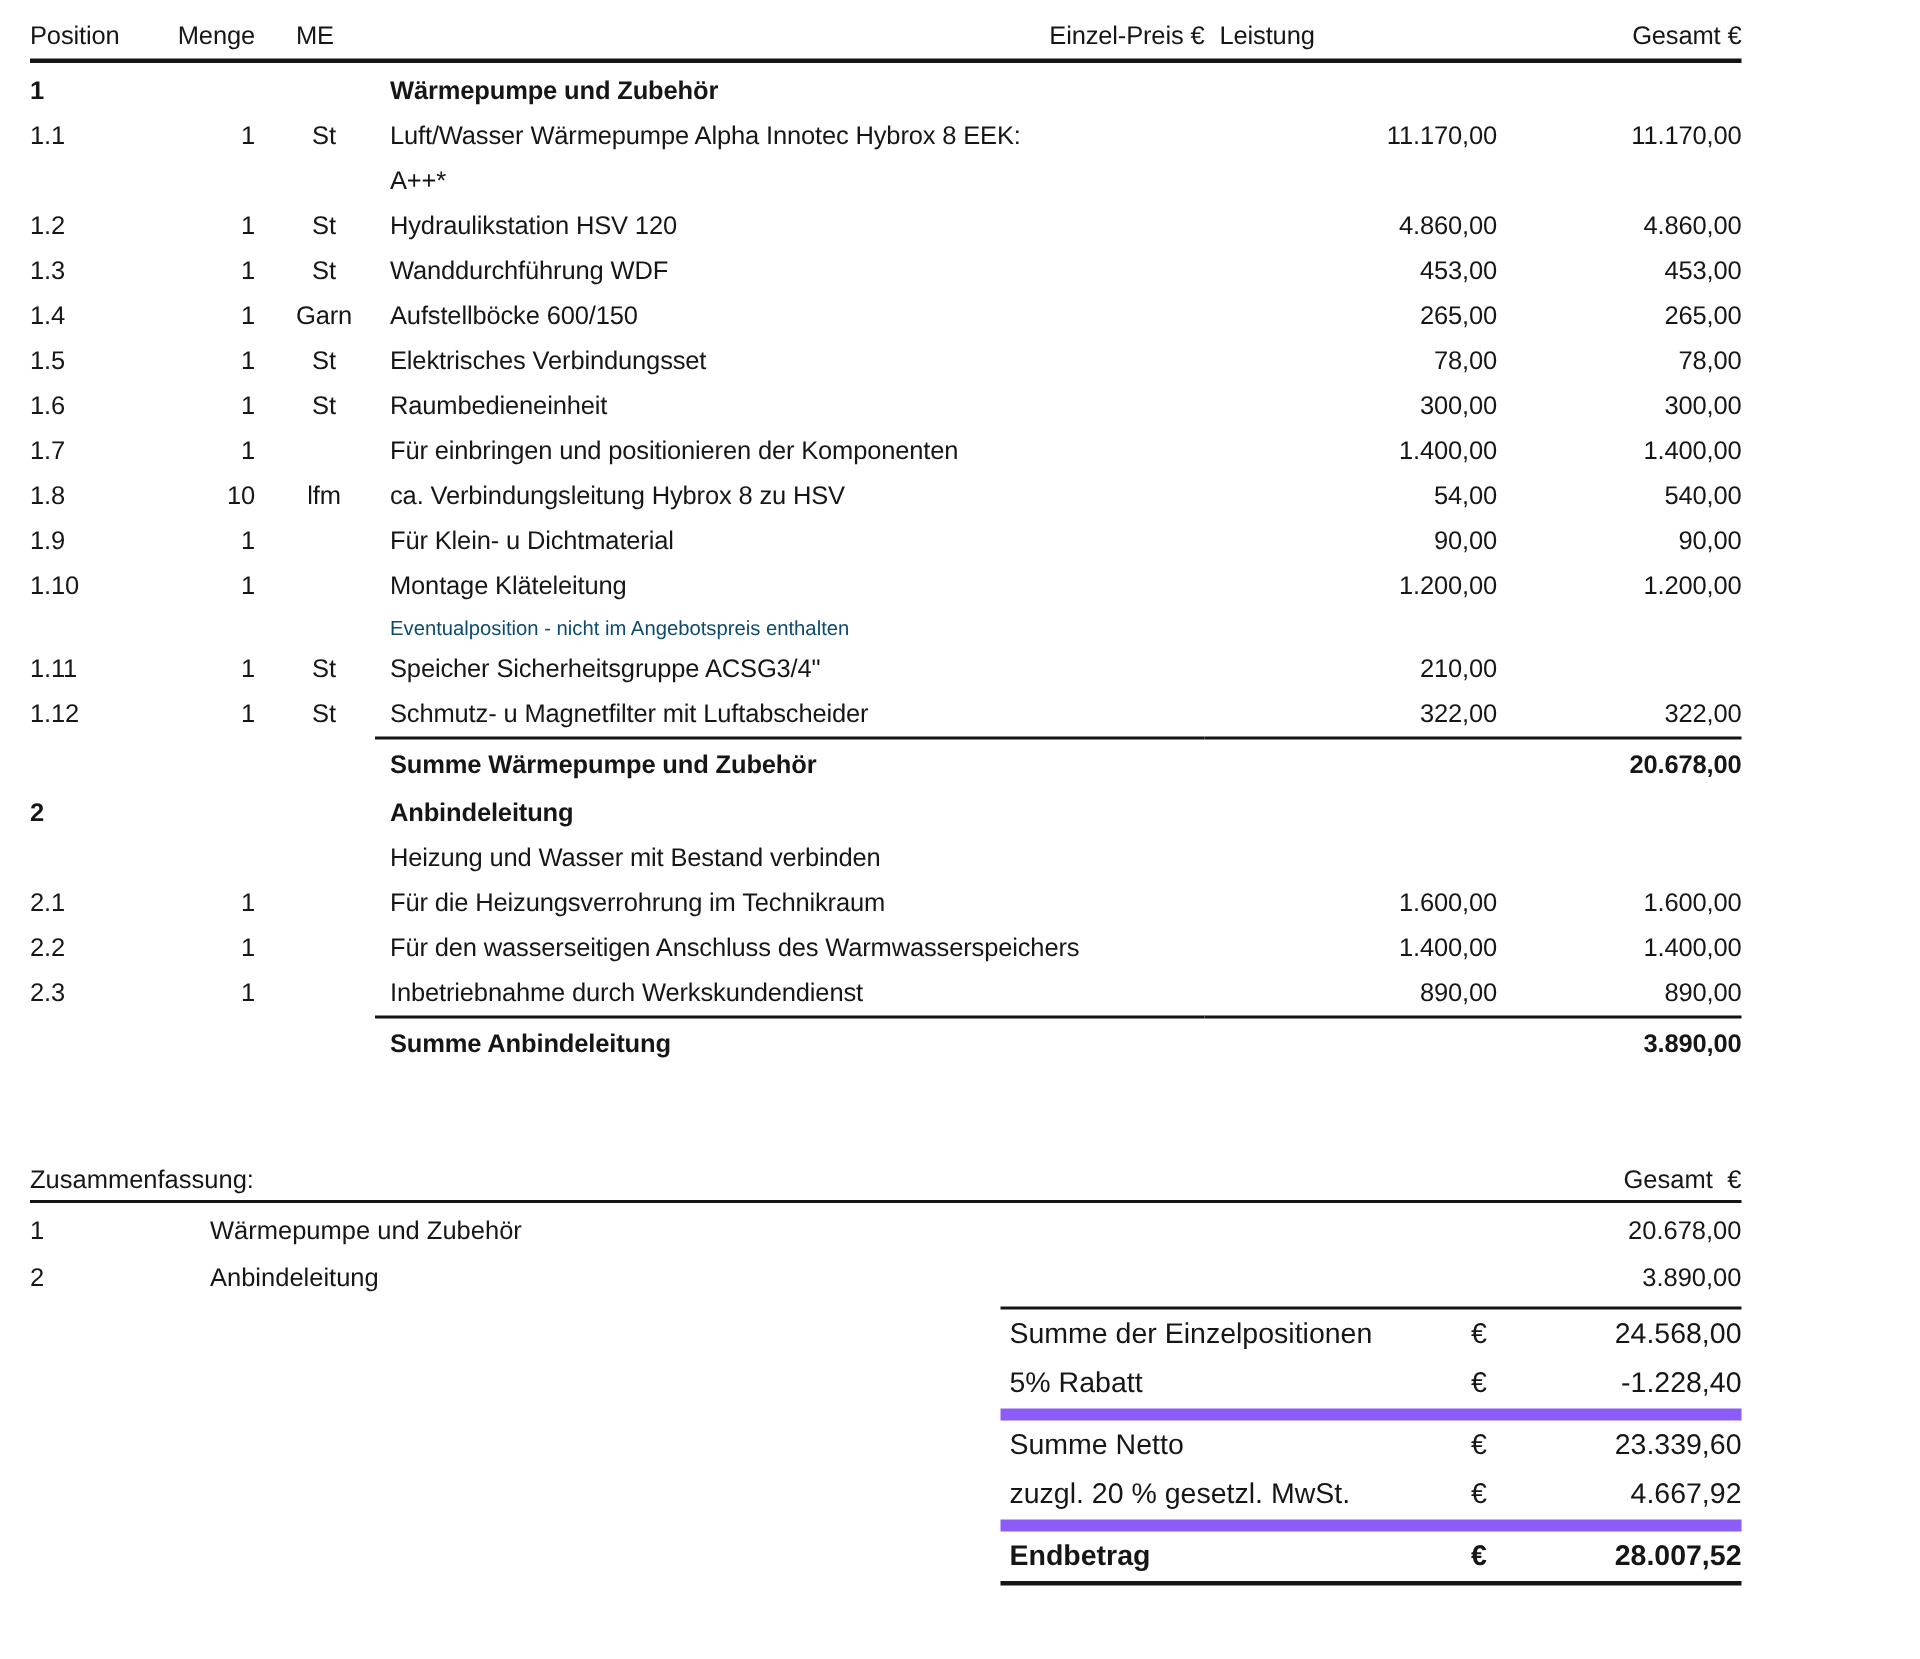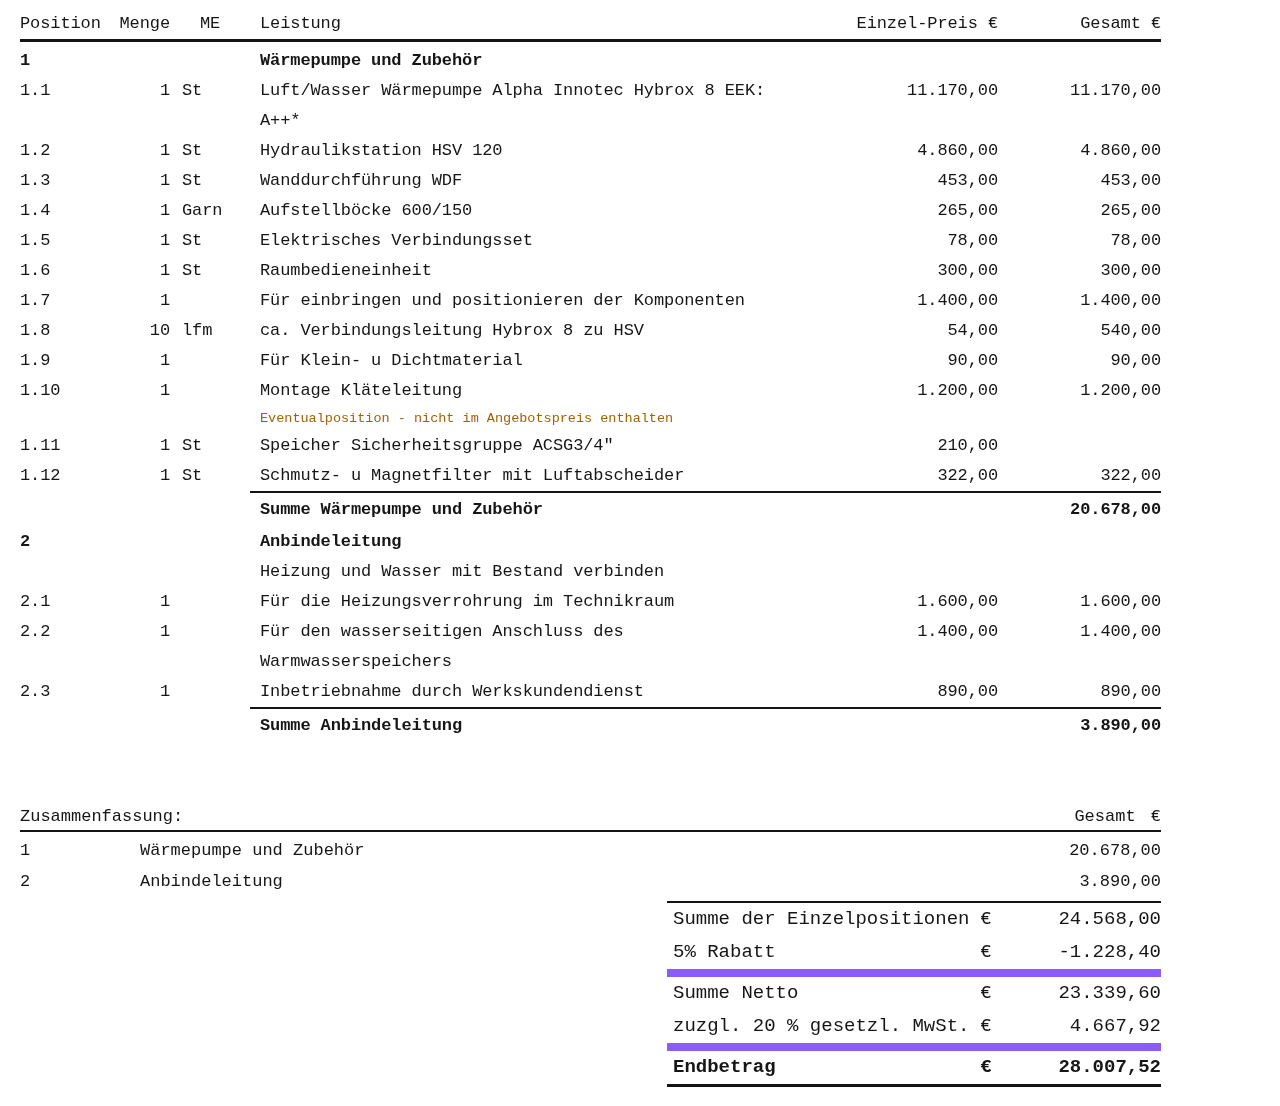--- a/index.html
+++ b/index.html
@@ -10,36 +10,35 @@
     color: #161616;
   }
   .page {
     position: relative;
     width: 1188px;
     height: 1106px;
     box-sizing: border-box;
     padding: 8px 27px 0 20px;
     background: #ffffff;
     overflow: hidden;
-    font-family: Liberation Mono, monospace;
   }
 
   
   .grid-row {
     display: grid;
     grid-template-columns: 95px 55px 80px 1fr 195px 163px;
   }
   .c {
     font-size: 17px;
     line-height: 30px;
     letter-spacing: -0.1px;
     white-space: normal;
   }
   .c-menge  { text-align: right; }
-  .c-me     { padding-left: 12px; }
+  .c-me     { padding-left: 12px; text-align: center; }
   .c-leistung { padding-left: 10px; }
   .c-einzel, .c-gesamt { text-align: right; }
 
   .header-row .c { line-height: 31px; }
   .header-row .c-me { padding-left: 0; text-align: center; }
   .table-rule {
     border-top: 3px solid #141414;
     margin-bottom: 4px;
   }
 
@@ -52,21 +51,21 @@
     border-top: 2px solid #141414;
     font-weight: bold;
     line-height: 34px;
   }
   .row-sum .c-pos, .row-sum .c-menge, .row-sum .c-me { line-height: 34px; }
 
   .note {
     font-size: 13.5px;
     line-height: 25px;
     letter-spacing: 0;
-    color: #a16207;
+    color: #0c4a6e;
   }
 
   
   .summary { margin-top: 60px; }
   .summary-head {
     display: flex;
     justify-content: space-between;
     align-items: flex-start;
     font-size: 17px;
     line-height: 27px;
@@ -103,22 +102,22 @@
 </head>
 <body>
 
 <div class="page">
 
   <div>
     <div class="grid-row header-row">
       <div class="c c-pos">Position</div>
       <div class="c c-menge">Menge</div>
       <div class="c c-me">ME</div>
+      <div class="c c-einzel">Einzel-Preis €</div>
       <div class="c c-leistung">Leistung</div>
-      <div class="c c-einzel">Einzel-Preis €</div>
       <div class="c c-gesamt">Gesamt €</div>
     </div>
     <div class="table-rule"></div>
     <div id="items-rows">
         <div class="grid-row row-section">
           <div class="c c-pos">1</div>
           <div class="c c-menge"></div>
           <div class="c c-me"></div>
           <div class="c c-leistung">
             <div>Wärmepumpe und Zubehör</div>

